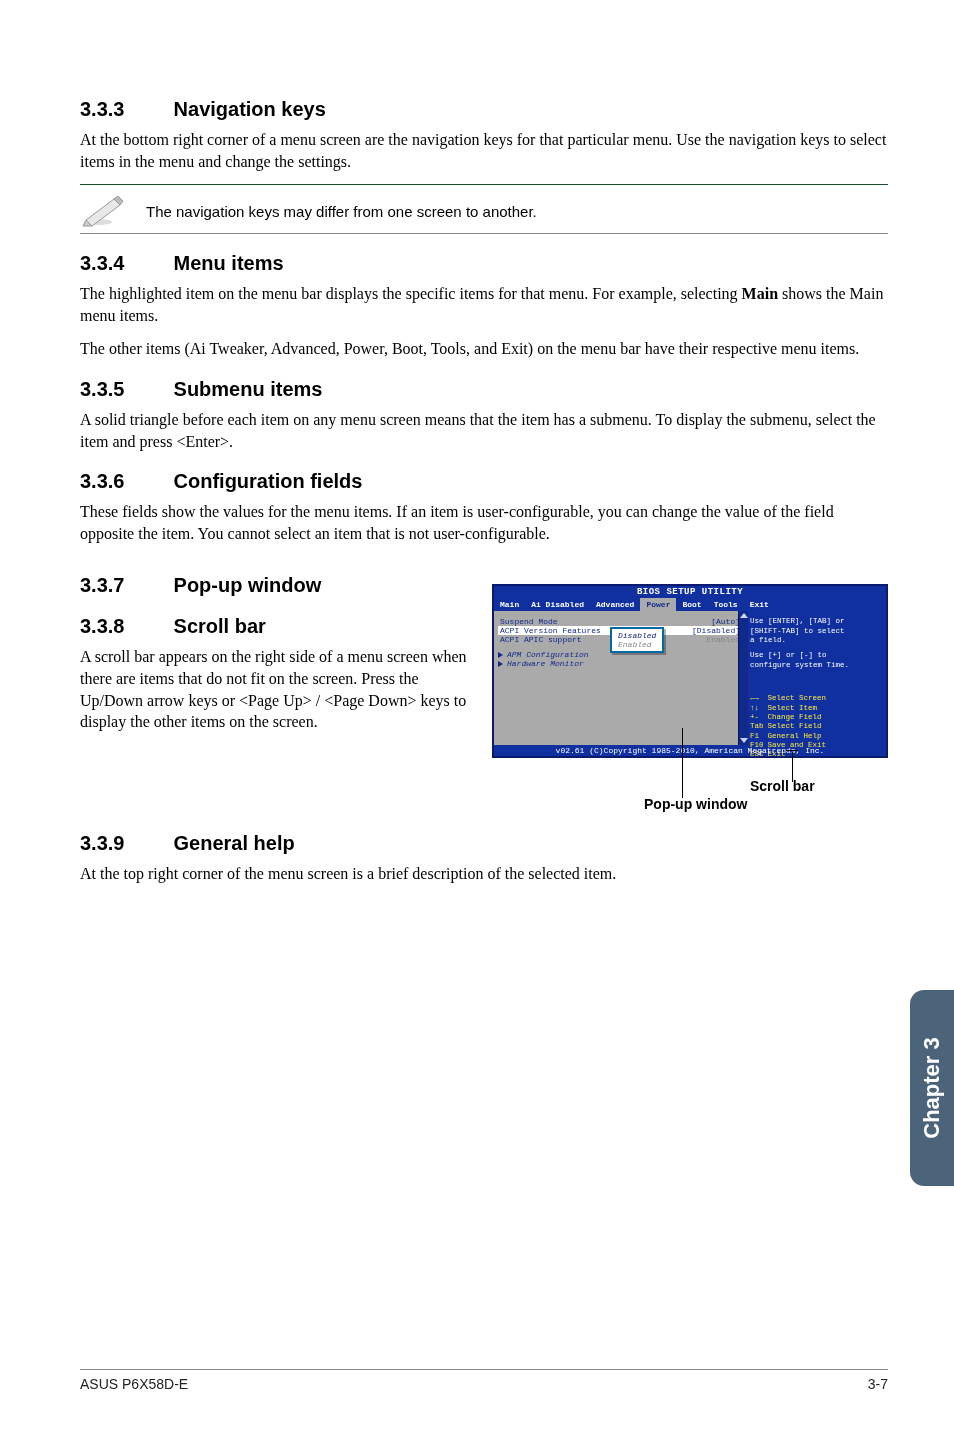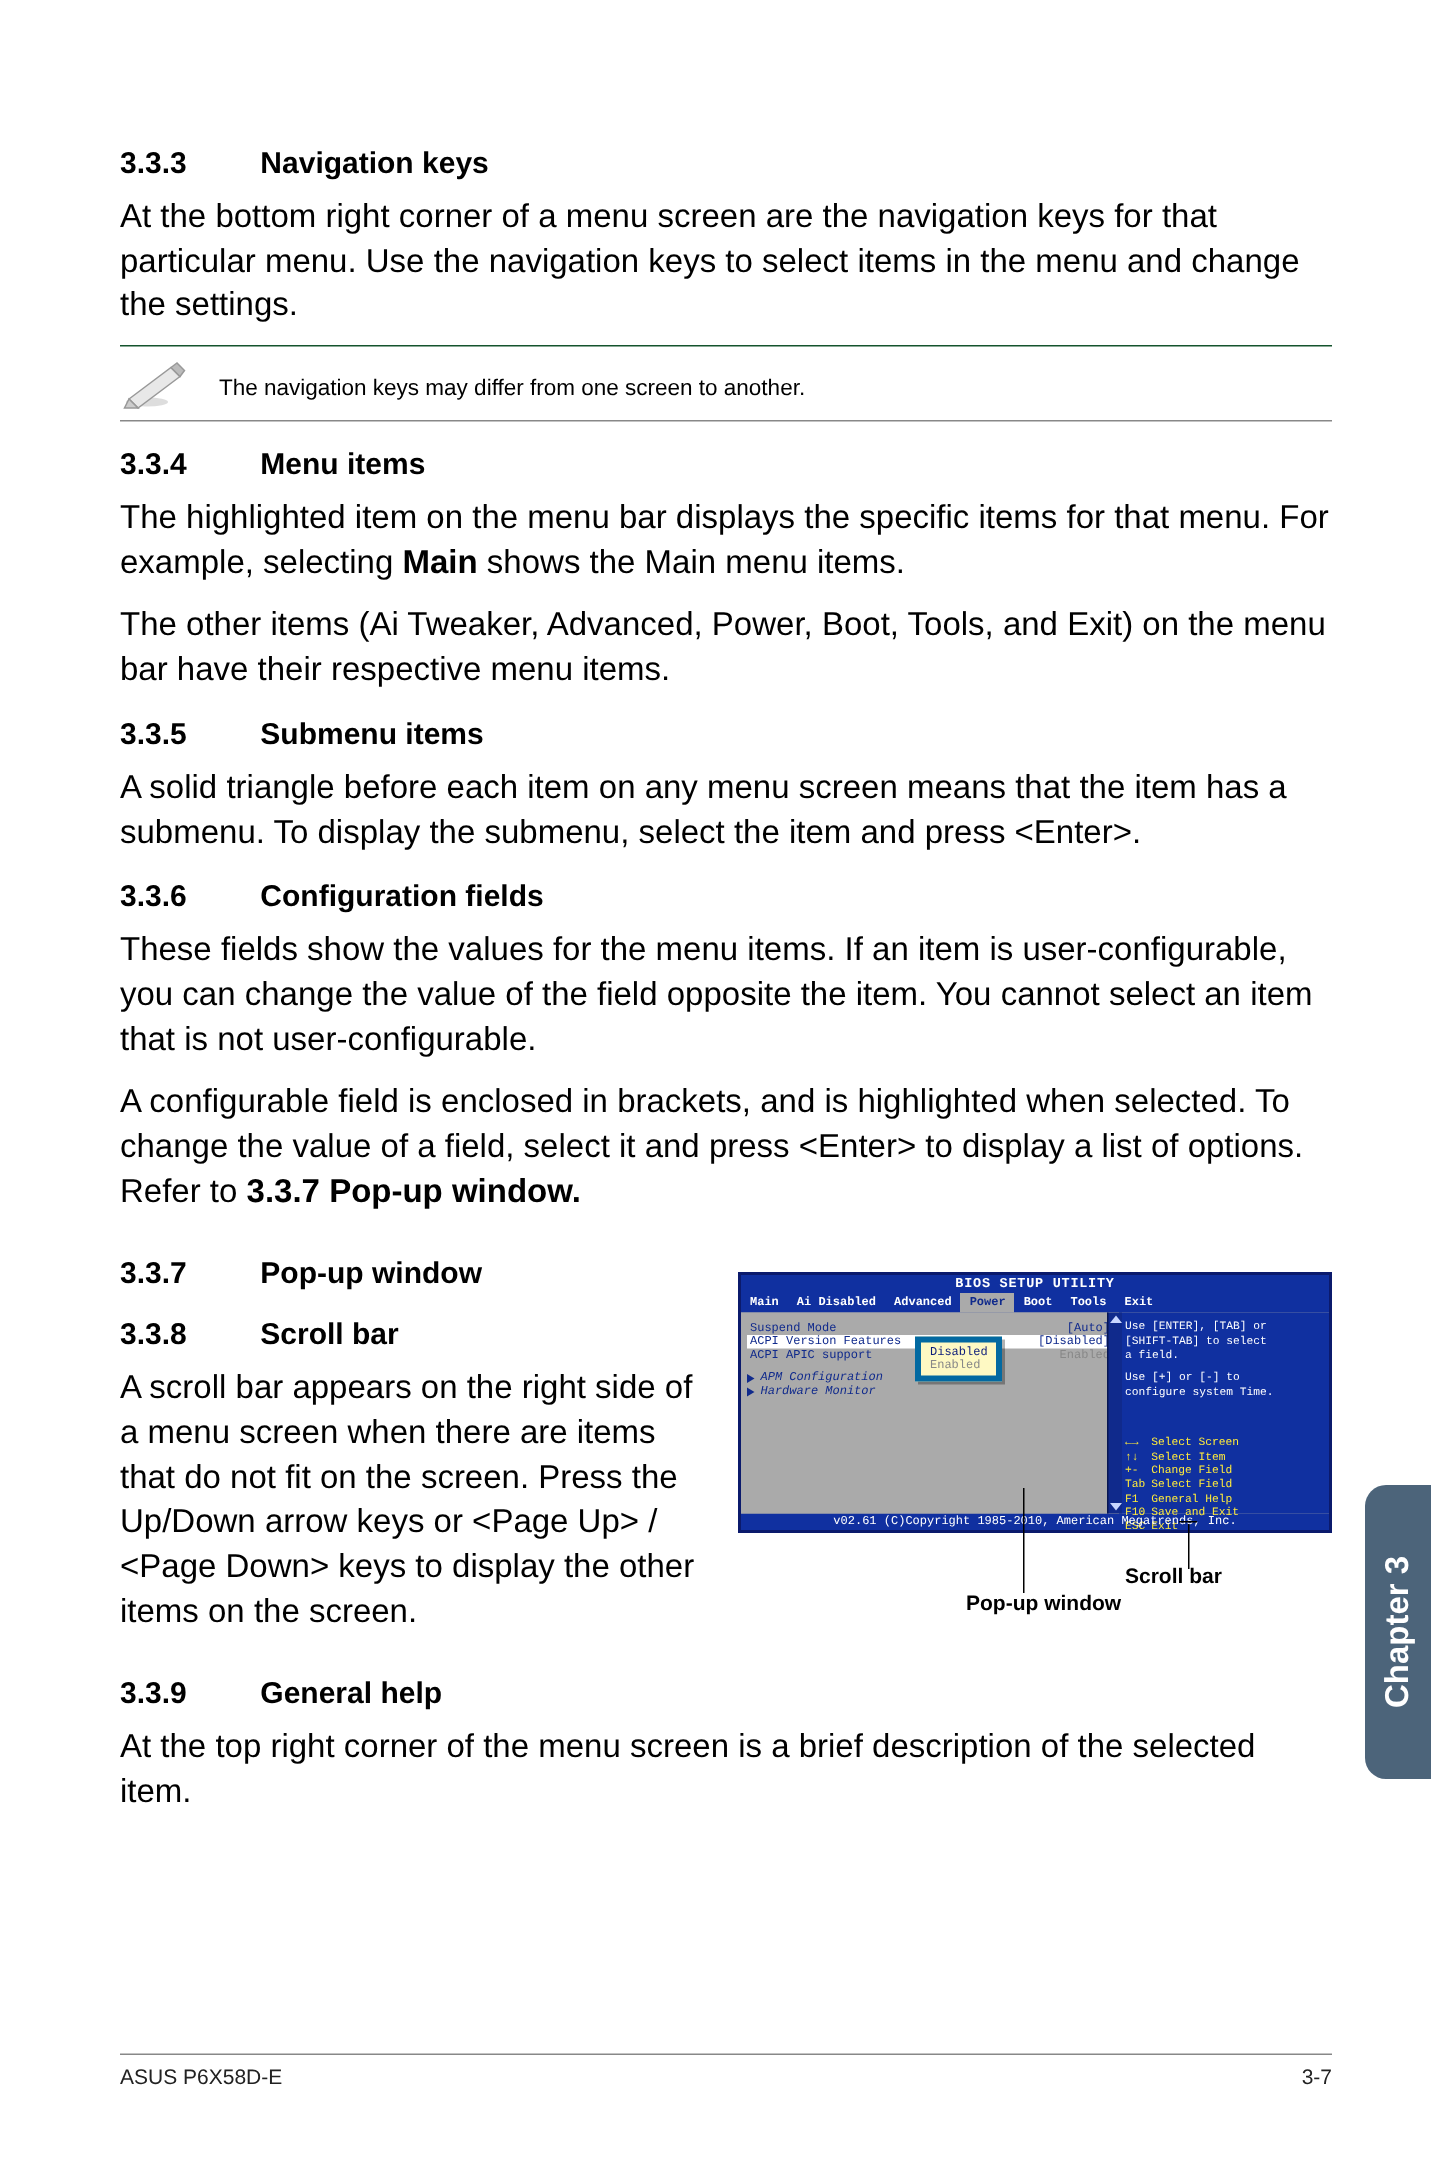--- a/index.html
+++ b/index.html
@@ -1,21 +1,21 @@
 <!DOCTYPE html>
 <html><head>
   <meta charset="utf-8">
   <style>
     * { box-sizing: border-box; margin: 0; padding: 0; }
     body { font-family: Arial, Helvetica, sans-serif; width: 954px; height: 1438px; background: #fff; position: relative; color: #000; }
     .page { padding: 80px 66px 40px 80px; }
     .section-heading { font-size: 20px; font-weight: bold; margin-top: 18px; margin-bottom: 8px; }
     .section-heading .num { display: inline-block; width: 88px; }
     .section-heading .title { display: inline-block; }
-    .para { font-size: 22px; line-height: 1.35; margin-bottom: 12px; }
+    .para { font-size: 16px; line-height: 1.35; margin-bottom: 12px; font-family: Liberation Serif, serif; }
     .callout { display: flex; align-items: center; border-top: 1px solid #14532d; border-bottom: 1px solid #888; padding: 8px 0 2px 0; margin: 8px 0 10px 0; }
     .callout-icon { width: 56px; flex-shrink: 0; }
     .callout-text { font-size: 15px; line-height: 1.3; padding-left: 10px; }
     .bold { font-weight: bold; }
 
     .two-col { display: flex; gap: 22px; align-items: flex-start; }
     .col-left { flex: 1; }
     .col-right { width: 396px; flex-shrink: 0; }
 
     
@@ -46,21 +46,21 @@
     .bios-right .yel { color: #ffeb3b; }
     .bios-helpkeys { margin-top: 24px; }
     .bios-helpkeys table { border-collapse: collapse; }
     .bios-helpkeys td { padding: 0 4px 0 0; vertical-align: top;}
     .bios-footer { background:#1030a0; color:#fff; text-align:center; padding:1px 0; font-size:8px; }
     .bios-scroll { position:absolute; top:0; right:-2px; width:10px; height:100%; background:#102a8c; border-left:1px solid #071652; display:flex; flex-direction:column; justify-content:space-between; align-items:center; }
     .sarrow { width:0; height:0; border-left:4px solid transparent; border-right:4px solid transparent; }
     .sarrow.up { border-bottom:5px solid #c8d6ff; margin-top:2px;}
     .sarrow.down { border-top:5px solid #c8d6ff; margin-bottom:2px;}
 
-    .bios-popup { position:absolute; left:116px; top:16px; background:#fef9c3; color:#0c1c7a; padding:2px 6px; font-size:8px; border:4px solid #0369a1; box-shadow:2px 2px 0 rgba(0,0,0,.3); z-index:3;}
+    .bios-popup { position:absolute; left:116px; top:16px; background:#ffffff; color:#0c1c7a; padding:2px 6px; font-size:8px; border:2px solid #0369a1; box-shadow:2px 2px 0 rgba(0,0,0,.3); z-index:3;font-style:italic;}
     .bios-popup .popt { }
     .bios-popup .pdim { color:#888; }
 
     .fig-labels { position:relative; height:56px; font-size:14px; font-weight:bold; }
     .lbl-scroll { position:absolute; left:258px; top:20px; }
     .lbl-popup { position:absolute; left:152px; top:38px; }
     .lead-scroll { position:absolute; left:300px; top:-6px; width:1px; height:30px; background:#000; }
     .lead-scroll::before{ content:''; position:absolute; top:-2px; left:-6px; width:12px; height:1px; background:#000;}
     .lead-popup { position:absolute; left:190px; top:-30px; width:1px; height:70px; background:#000; }
 
@@ -103,23 +103,20 @@
     <span class="num">3.3.5</span>
     <span class="title">Submenu items</span>
   </h2>
   <p class="para">A solid triangle before each item on any menu screen means that the item has a submenu. To display the submenu, select the item and press &lt;Enter&gt;.</p>
 
   <h2 class="section-heading">
     <span class="num">3.3.6</span>
     <span class="title">Configuration fields</span>
   </h2>
   <p class="para">These fields show the values for the menu items. If an item is user-configurable, you can change the value of the field opposite the item. You cannot select an item that is not user-configurable.</p>
-  <p class="para">
-    <span>A configurable field is enclosed in brackets, and is highlighted when selected. To change the value of a field, select it and press &lt;Enter&gt; to display a list of options. Refer to </span><span class="bold">3.3.7 Pop-up window.</span>
-  </p>
 
   <div class="two-col">
     <div class="col-left">
       <h2 class="section-heading">
         <span class="num">3.3.7</span>
         <span class="title">Pop-up window</span>
       </h2>
 
       <h2 class="section-heading">
         <span class="num">3.3.8</span>

